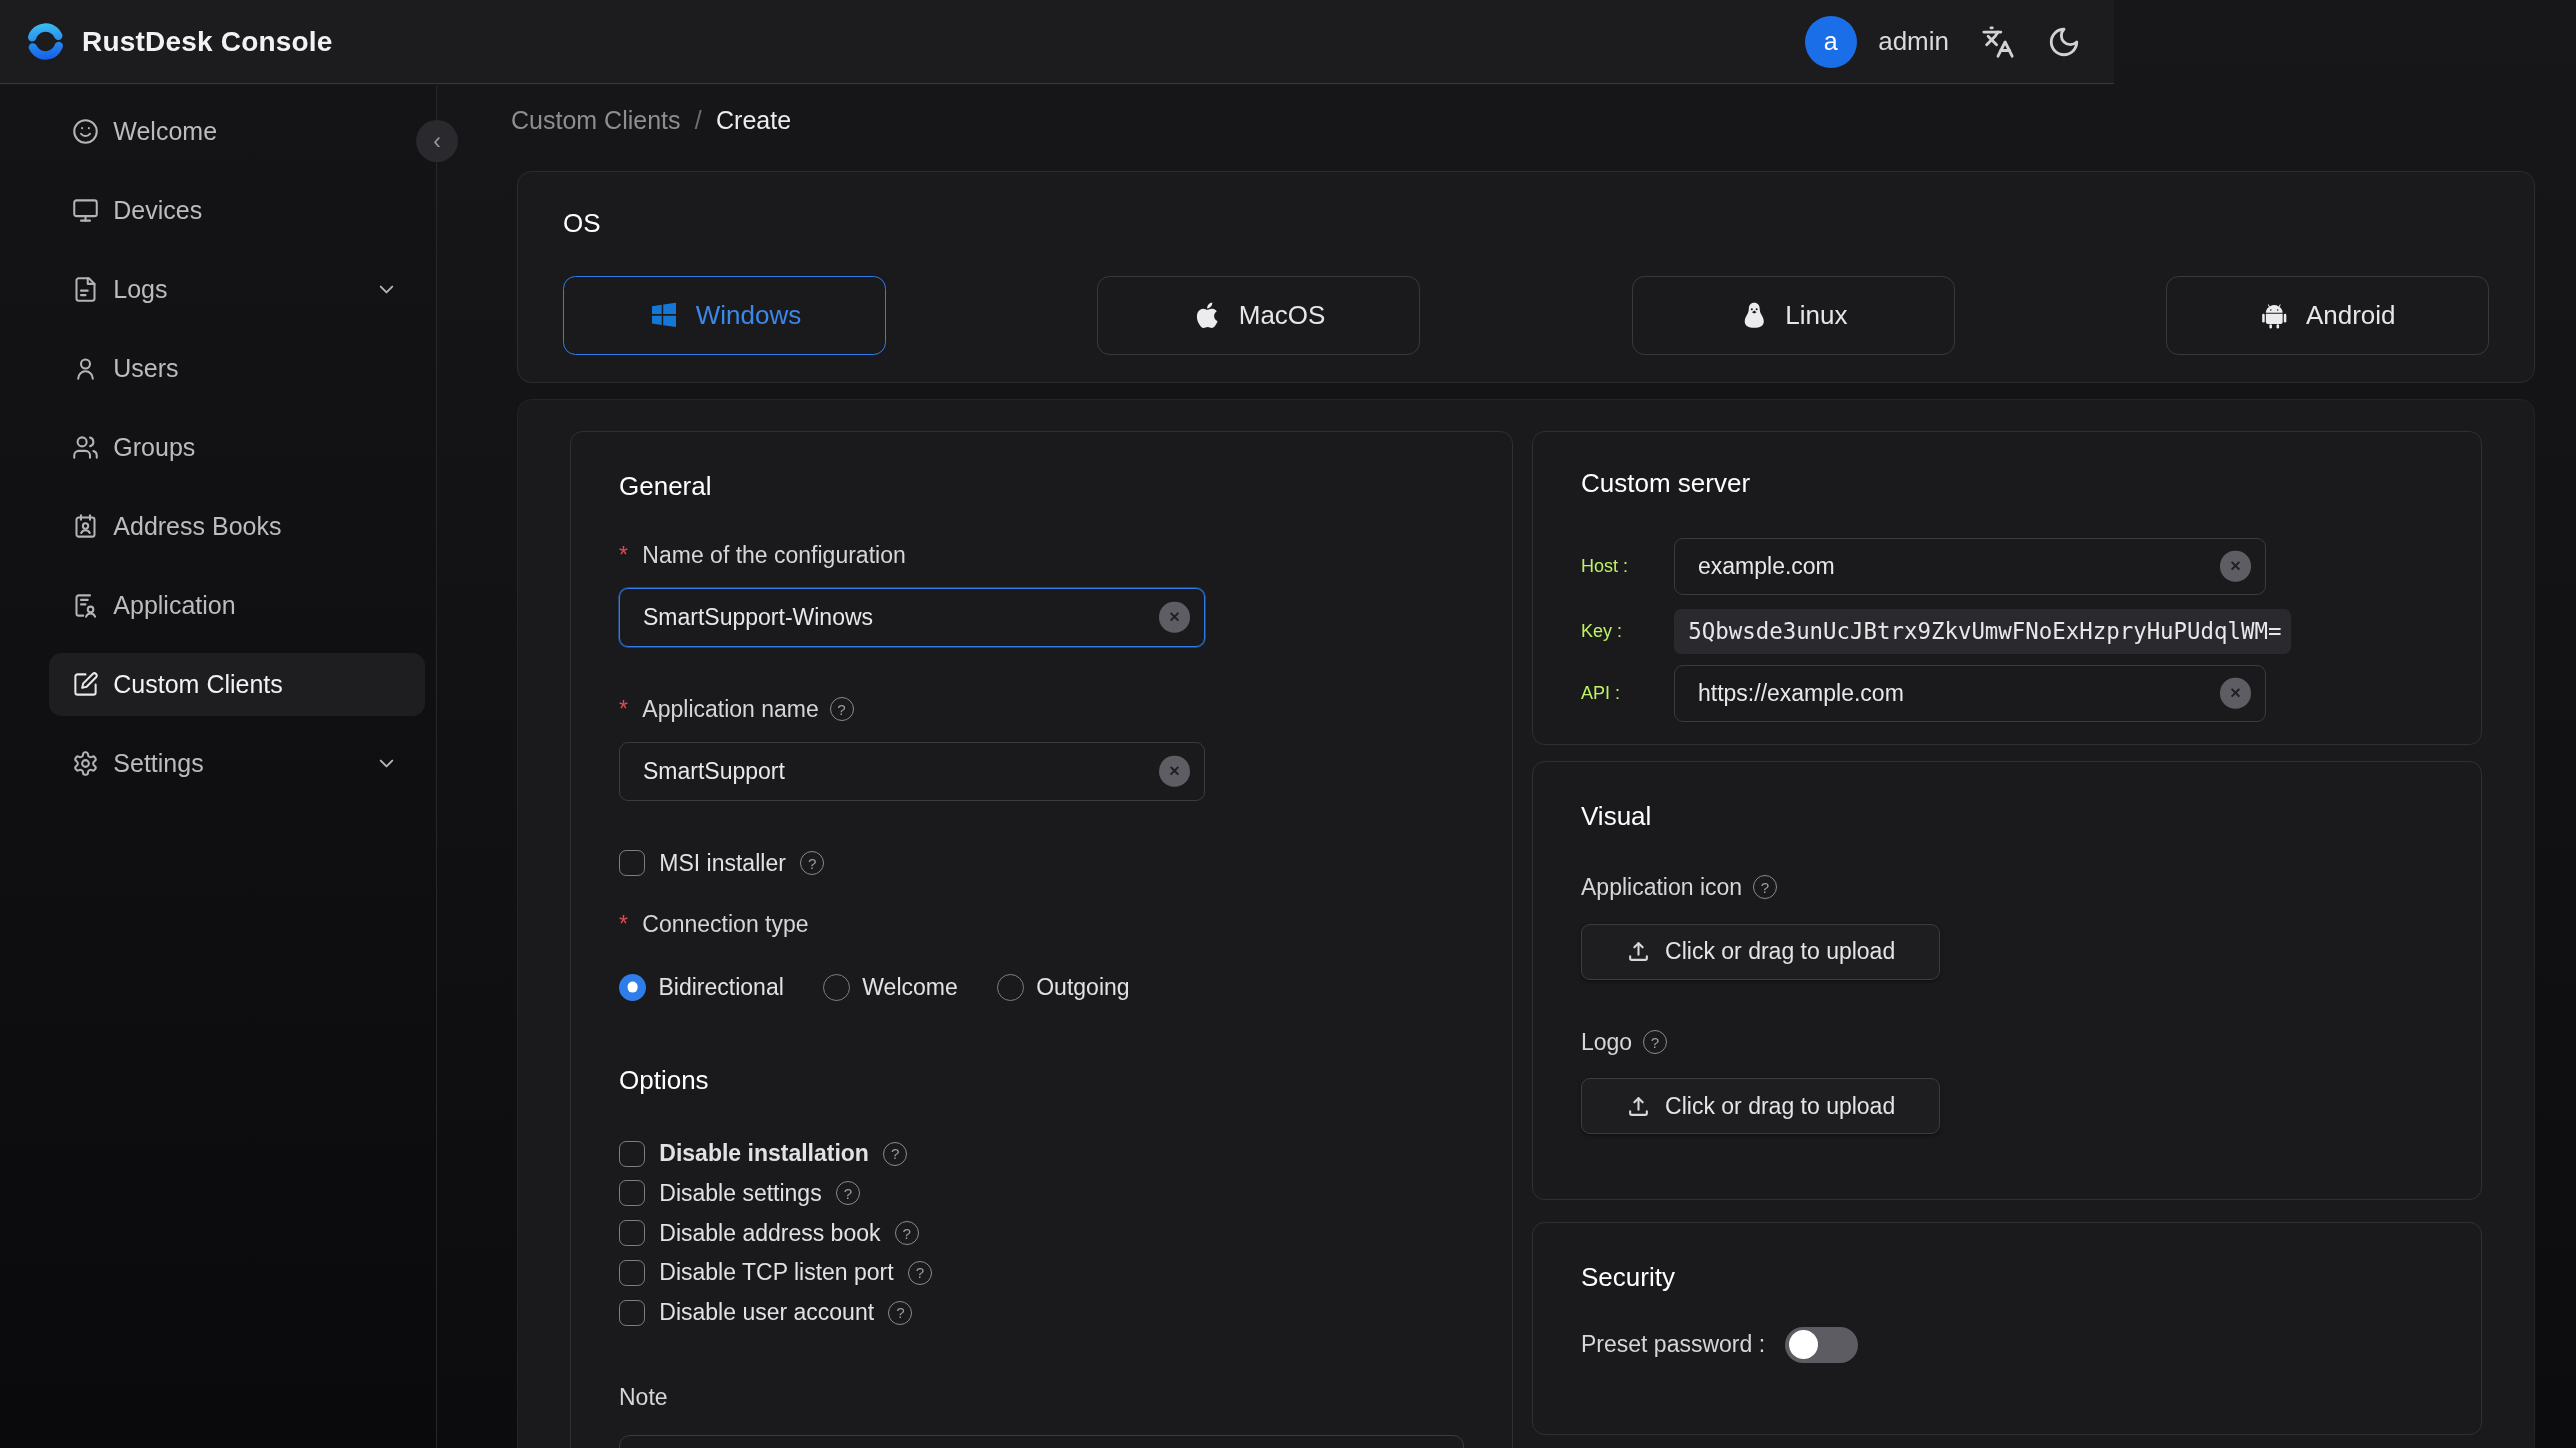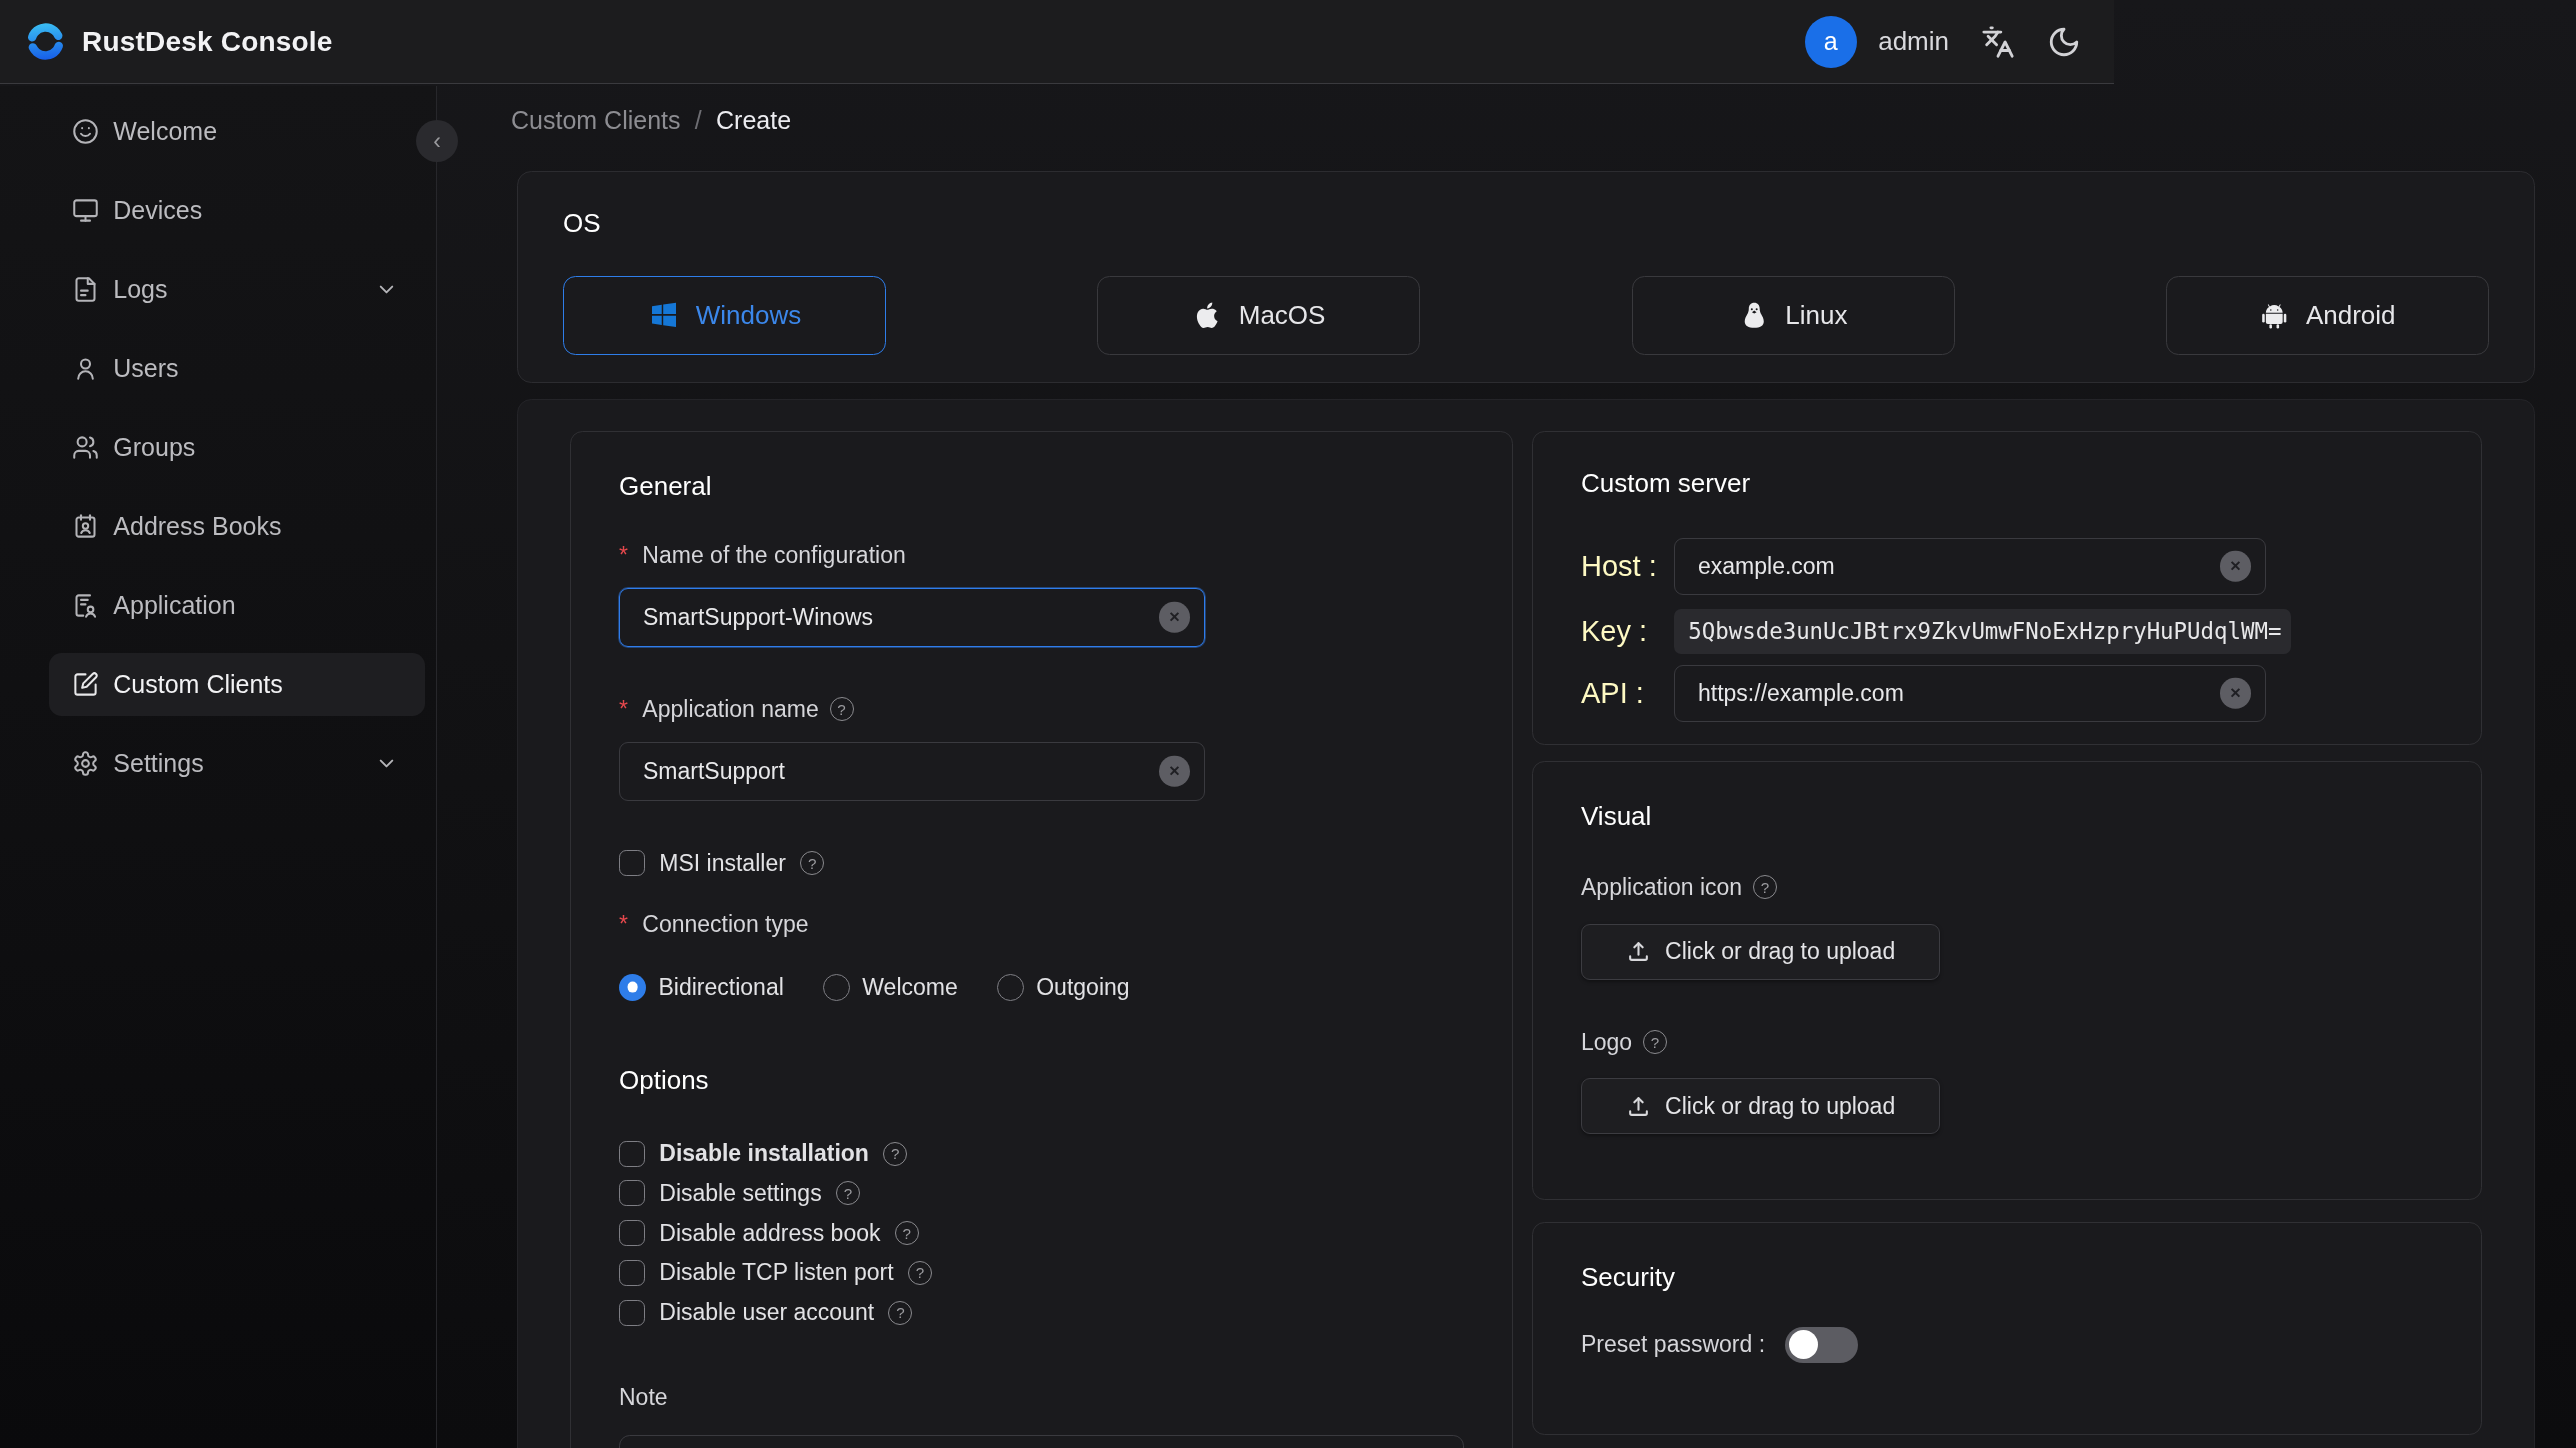--- a/index.html
+++ b/index.html
@@ -78,21 +78,21 @@
   .radio { width:27px; height:27px; border-radius:50%; border:1.8px solid #7e7e84; flex:none; position:relative; }
   .radio.selected { border:none; background:#2e7de9; }
   .radio.selected::after { content:""; position:absolute; left:50%; top:50%; width:10.8px; height:10.8px; border-radius:50%; background:#fff; transform:translate(-50%,-50%); }
   .radio-label { font-size:23px; color:#e2e2e5; }
 
   .note-area { width:100%; height:125px; background:transparent; border:1.8px solid #3a3a3f; border-radius:10.8px; resize:none; outline:none; font-family:"Liberation Sans",sans-serif; font-size:23px; color:#d8d8db; padding:12.5px 21.5px; }
   .note-area::placeholder, .text-input input::placeholder { color:#85858a; }
 
   
   .cs-row { display:flex; align-items:center; }
-  .cs-label { width:93px; font-size:29px; color:#fef9c3; flex:none; }
+  .cs-label { width:93px; font-size:18px; color:#bef264; flex:none; }
   .key-field { width:617px; height:45px; background:#2a2a2e; border-radius:7.2px; display:flex; align-items:center; padding:0 12.5px 0 14.3px; gap:9px; }
   .key-text { font-family:"DejaVu Sans Mono", monospace; font-size:22.4px; color:#e8e8ea; white-space:nowrap; }
 
   .upload-btn { width:359px; height:56px; border:1.8px solid #3c3c41; border-radius:9px; background:#1e1e21; display:flex; align-items:center; justify-content:center; gap:14.3px; cursor:pointer; box-shadow:0 1.8px 3.6px rgba(0,0,0,.35); }
   .upload-label { font-size:23px; color:#e4e4e7; }
 
   .sec-row { display:flex; align-items:center; gap:20px; height:36px; }
   .toggle { width:73px; height:36px; border-radius:18px; background:#5c5c62; position:relative; cursor:pointer; flex:none; }
   .toggle .knob { position:absolute; left:3.6px; top:3.6px; width:29px; height:29px; border-radius:50%; background:#fff; }
 </style>

